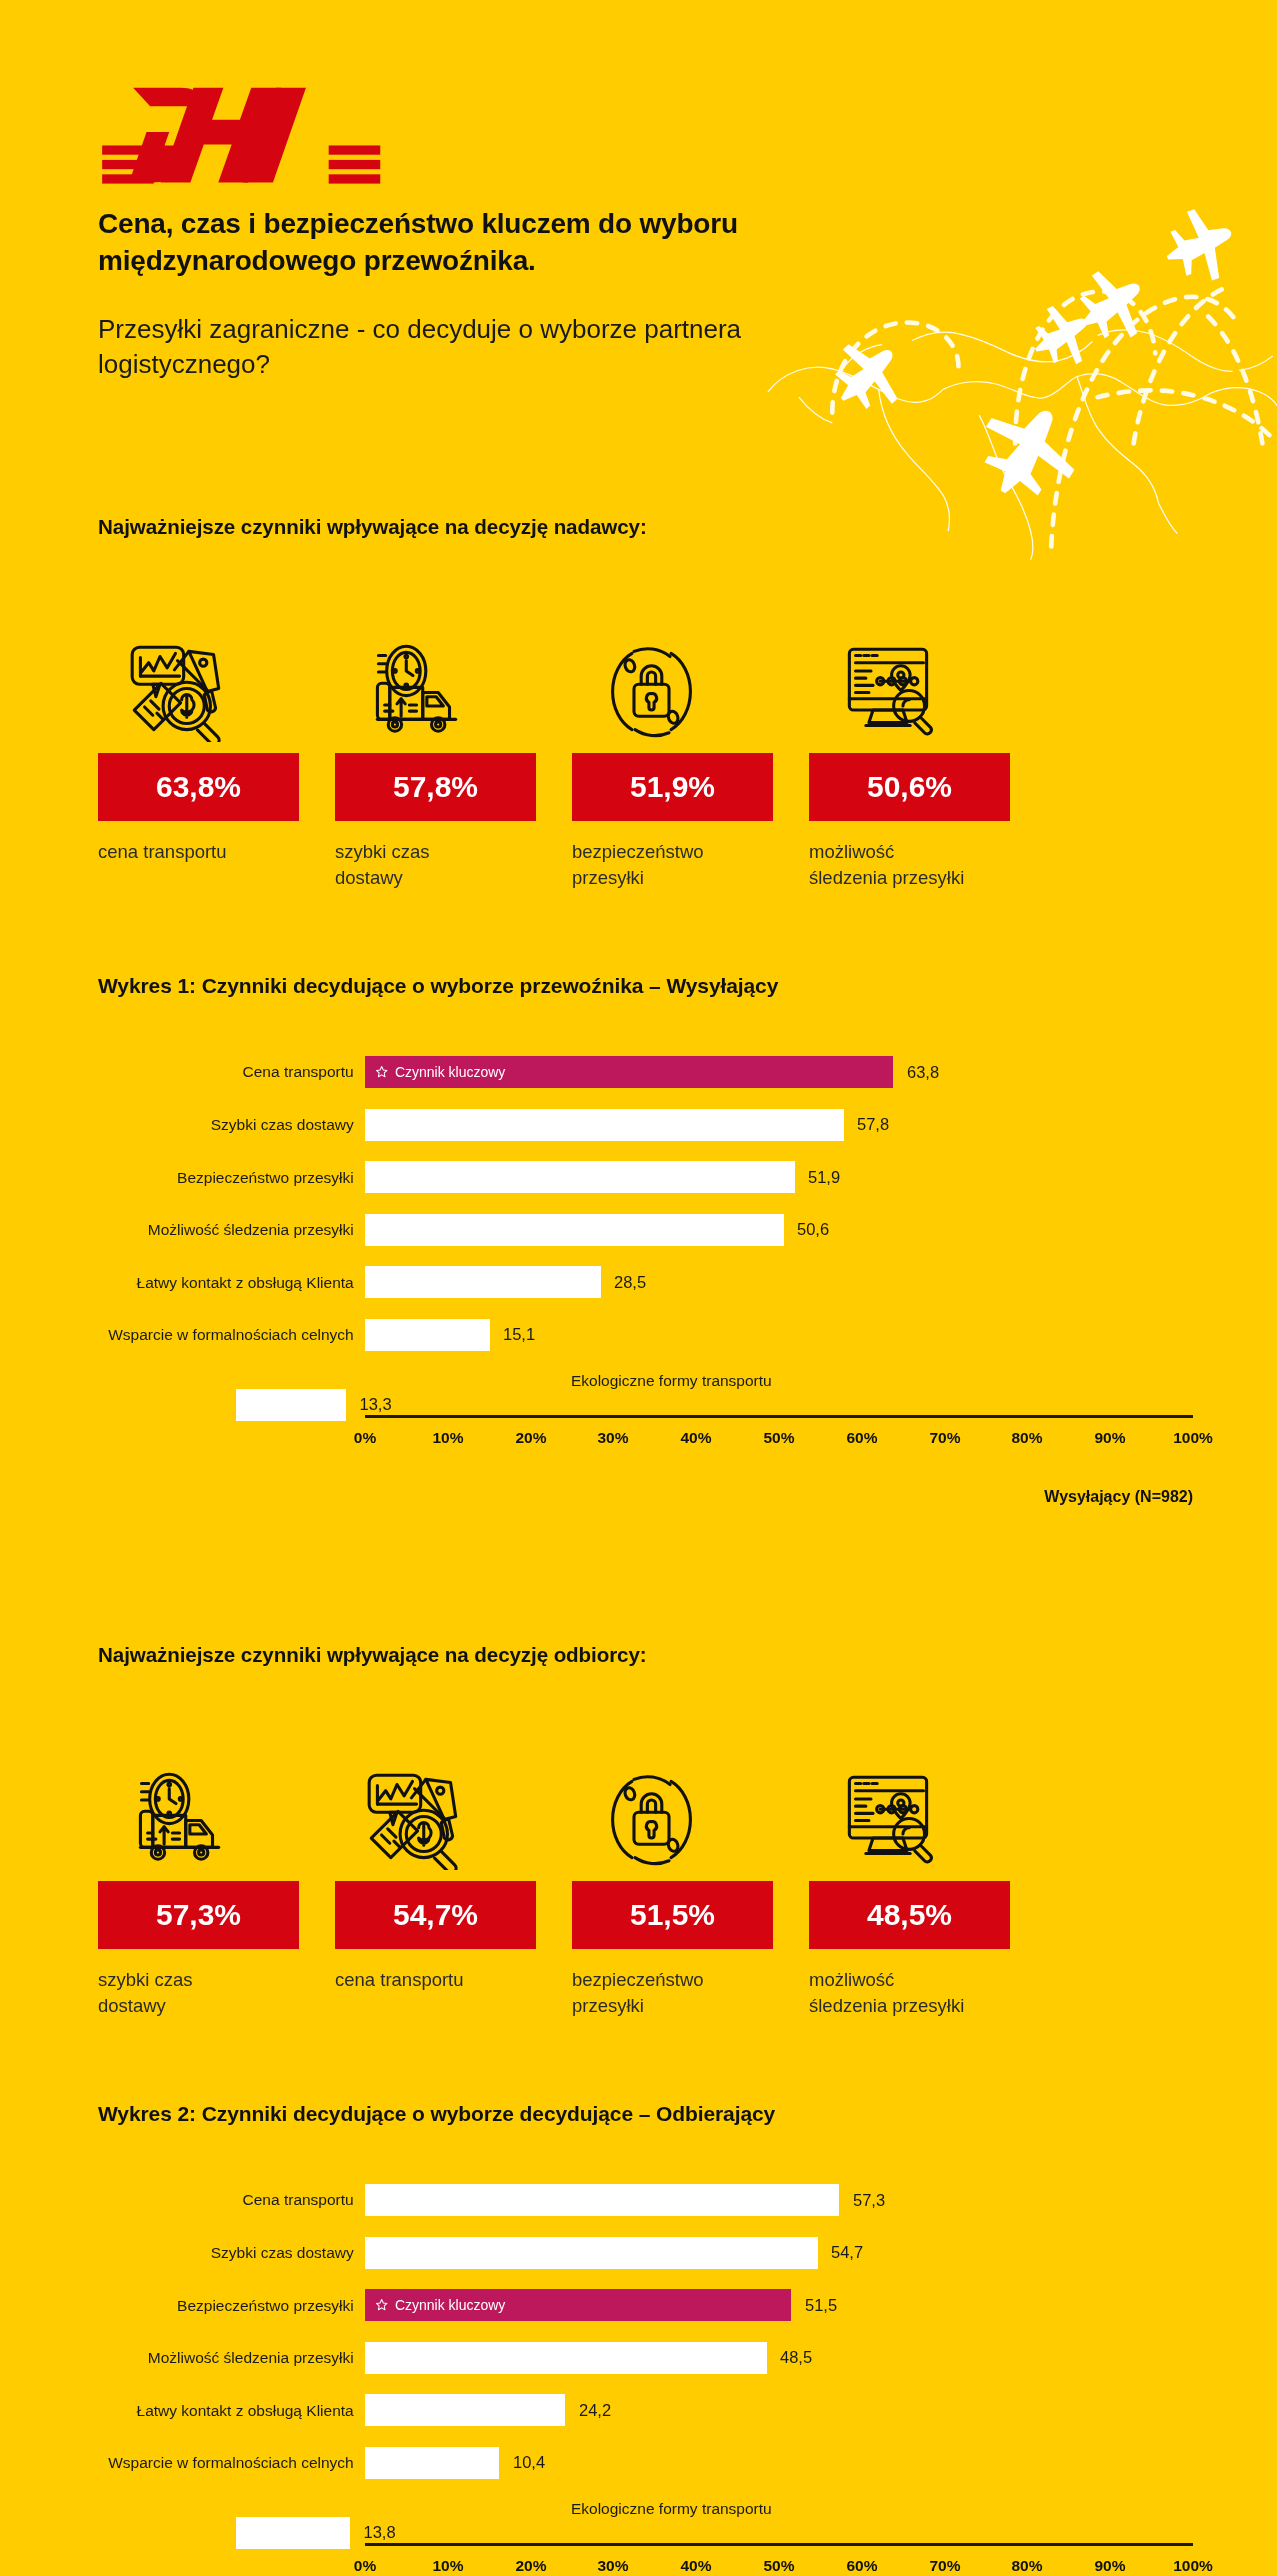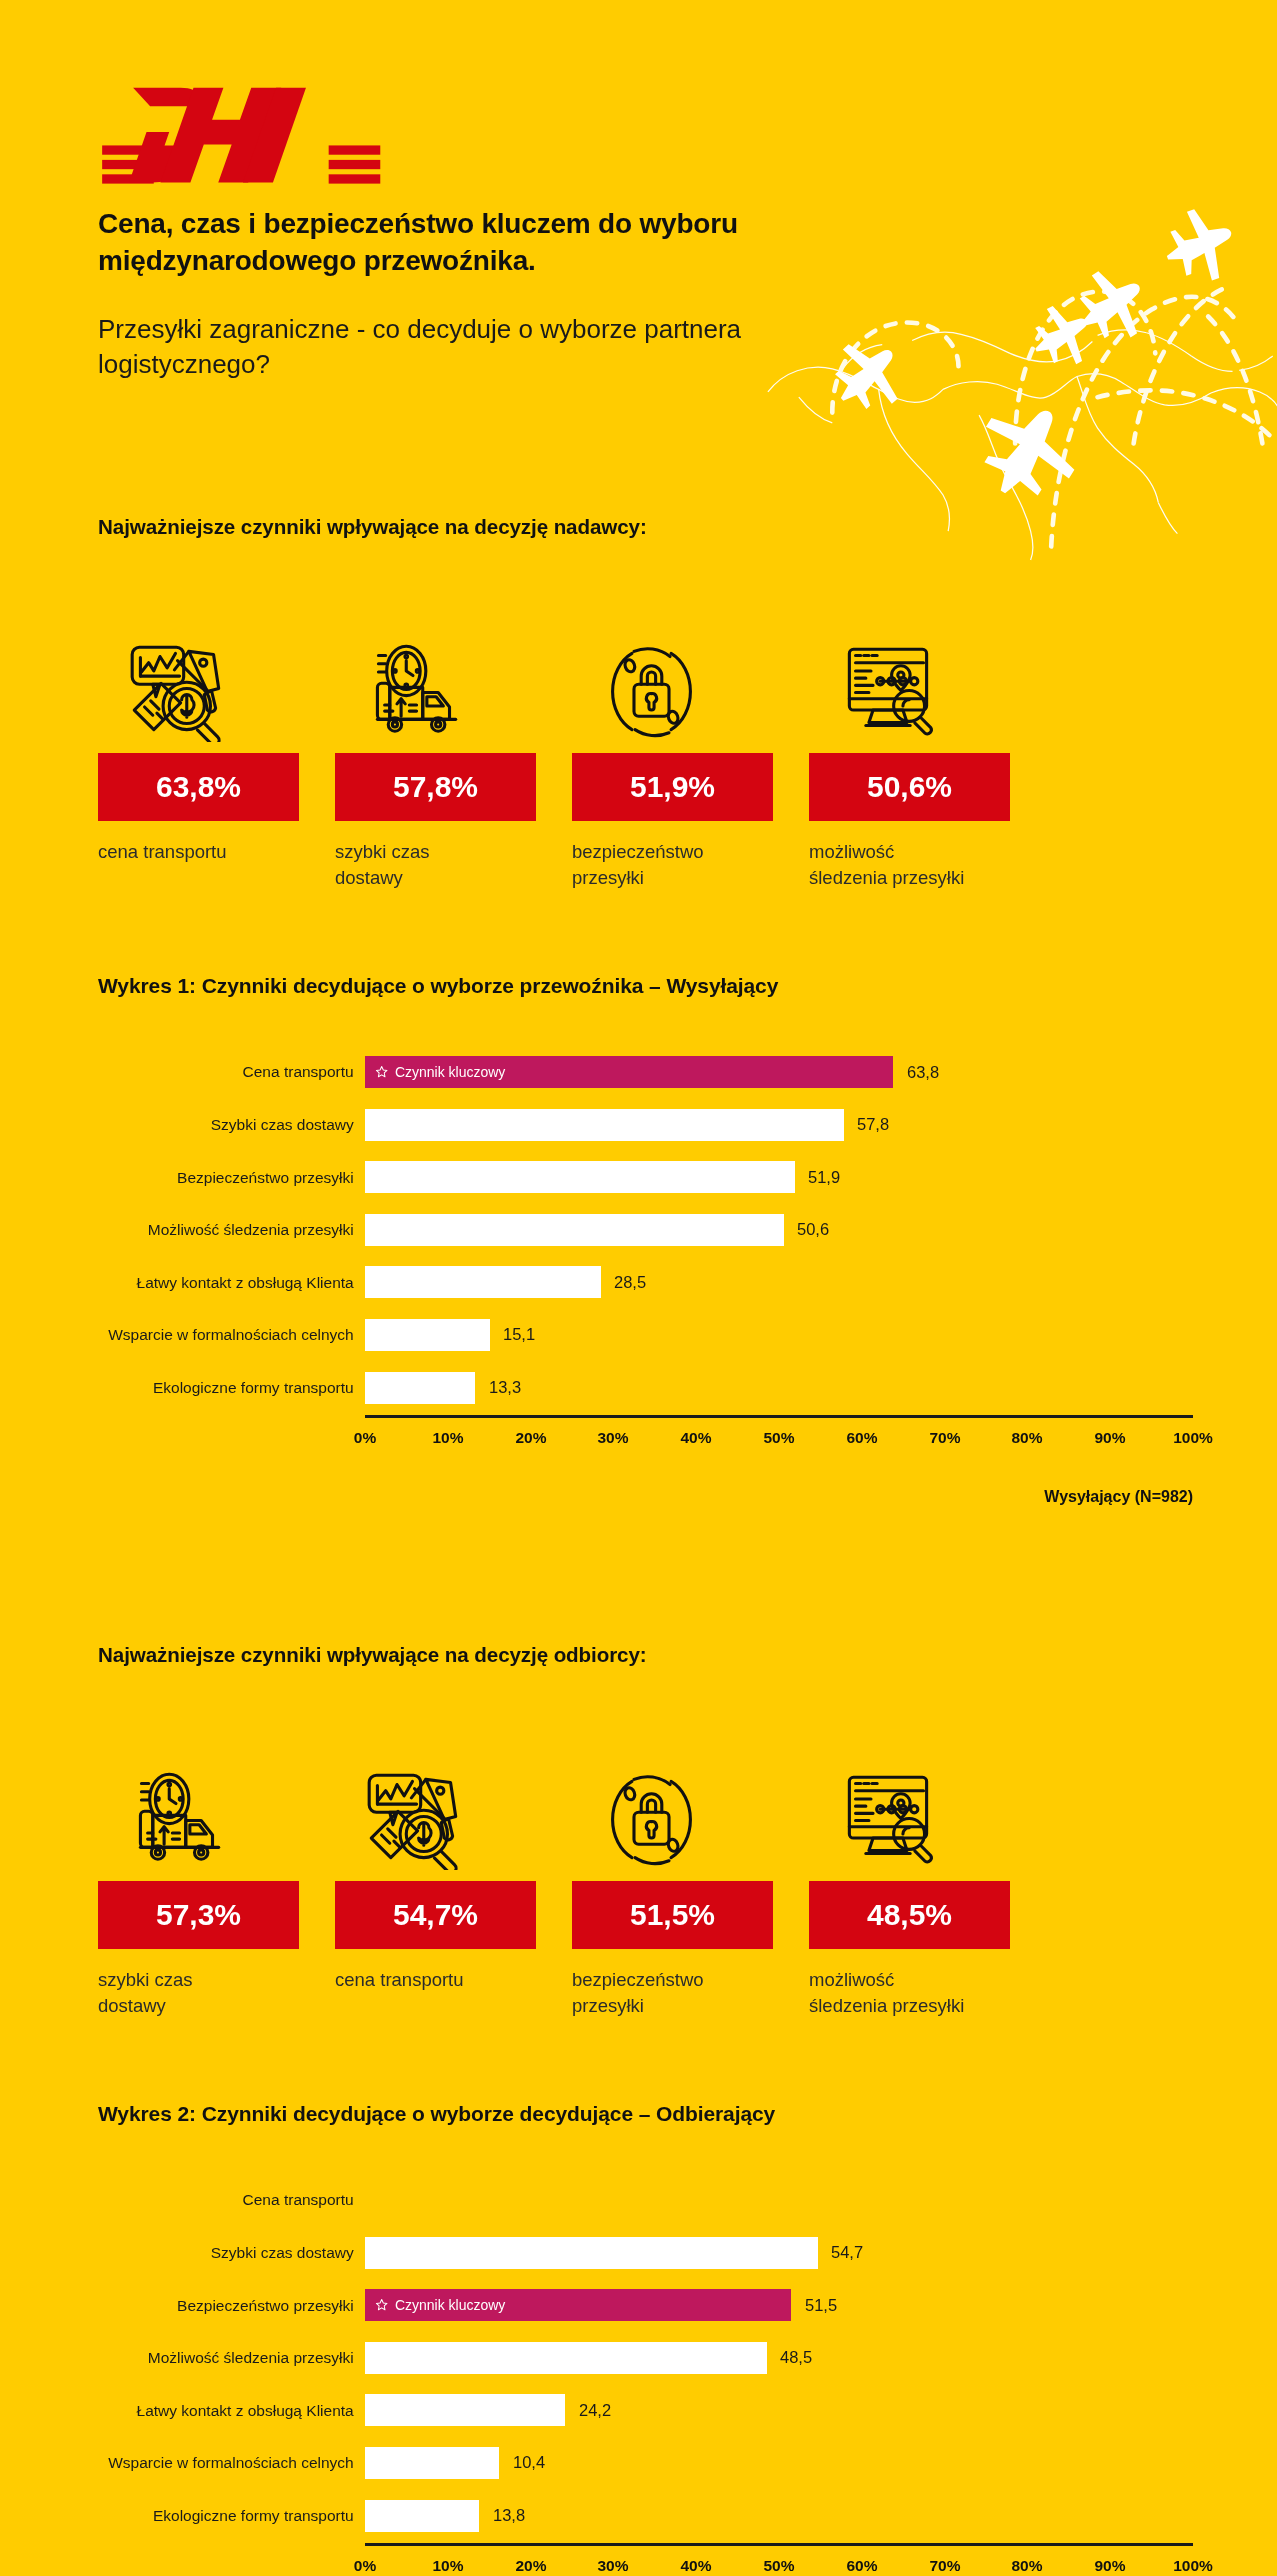--- a/index.html
+++ b/index.html
@@ -138,21 +138,21 @@
   }
 
   .bar-rows { position: relative; }
 
   .bar-row {
     display: flex;
     align-items: center;
     height: 32px;
     margin-bottom: 20.6px;
   }
-  .bar-row:last-child { margin-bottom: 0; }
+  .bar-row:last-child { margin-bottom: 0; flex-direction: column; }
 
   .bar-cat {
     width: 267px;
     text-align: right;
     padding-right: 11.3px;
     box-sizing: border-box;
     font-size: 15.5px;
     color: #1a1a1a;
     line-height: 1.1;
   }
@@ -585,20 +585,24 @@
       <div class="stat-label">możliwość
 śledzenia przesyłki</div>
     </div>
   </div>
 
   <div class="chart-block" id="chart2">
     <div class="chart-title">Wykres 2: Czynniki decydujące o wyborze decydujące – Odbierający</div>
     <div class="bar-rows">
         <div class="bar-row">
           <div class="bar-cat">Cena transportu</div>
+          <div class="bar-track">
+            <div class="bar-fill" style="width: 474px;"></div>
+            <div class="bar-value" style="left: 488px;">57,3</div>
+          </div>
         </div>
         <div class="bar-row">
           <div class="bar-cat">Szybki czas dostawy</div>
           <div class="bar-track">
             <div class="bar-fill" style="width: 453px;"></div>
             <div class="bar-value" style="left: 466px;">54,7</div>
           </div>
         </div>
         <div class="bar-row">
           <div class="bar-cat">Bezpieczeństwo przesyłki</div>

